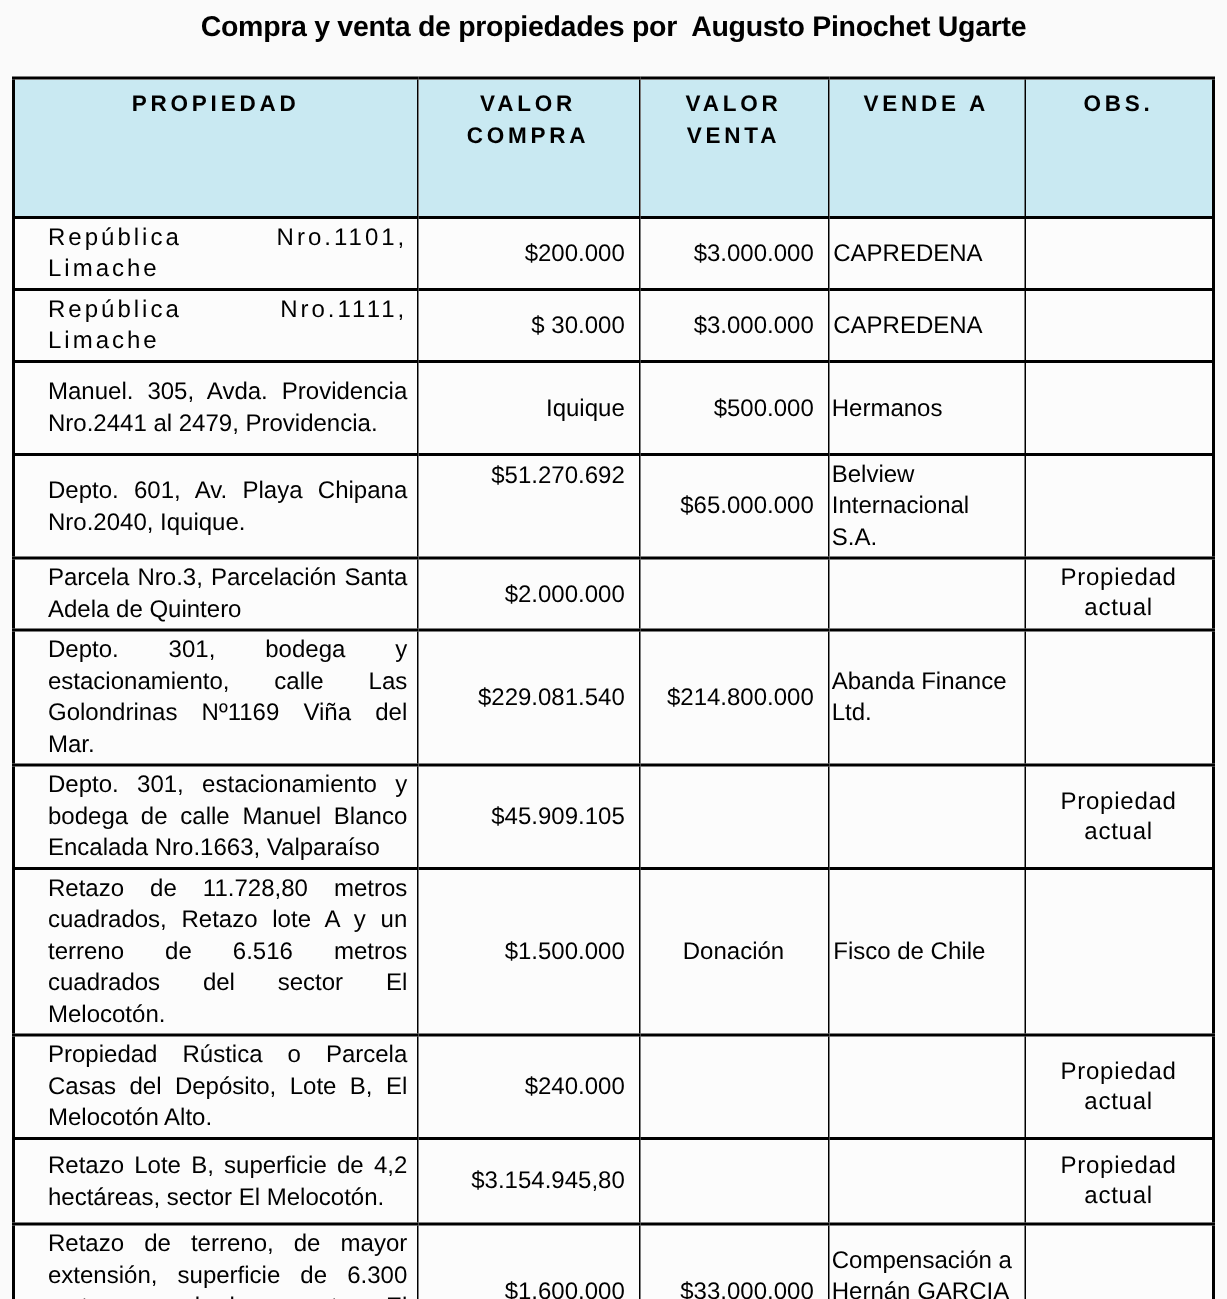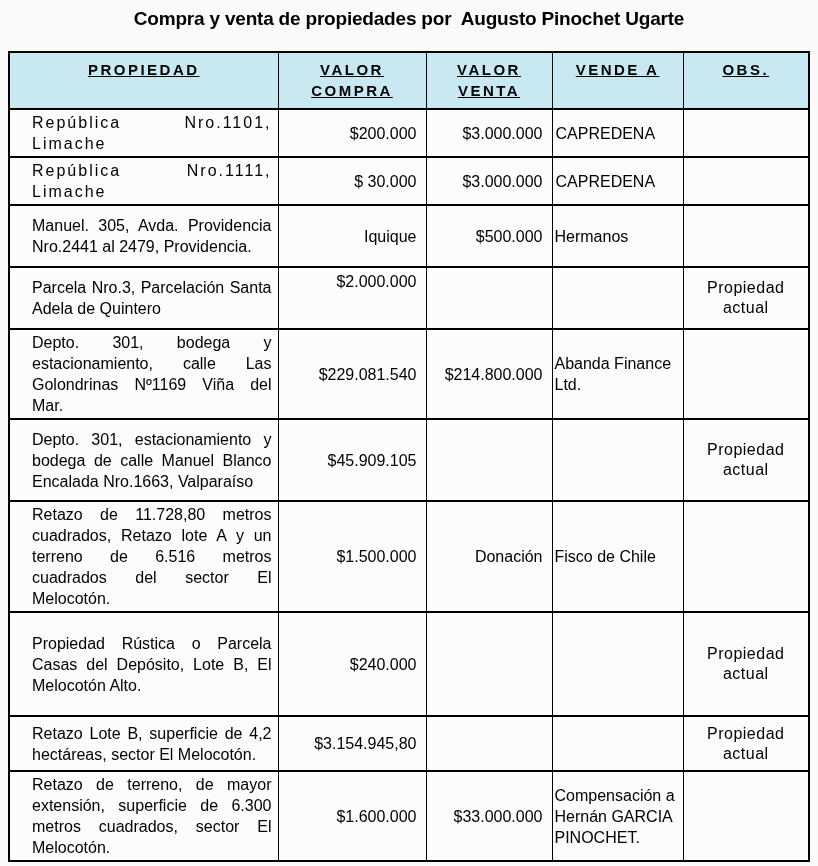--- a/index.html
+++ b/index.html
@@ -47,22 +47,21 @@
     overflow:hidden;
   }
   thead th{
     background:var(--hbg);
     vertical-align:top;
     text-align:center;
     font-weight:bold;
     font-size:15px;
     letter-spacing:2.5px;
     padding:6px 4px 2px 4px;
-    height:57px;
-    text-decoration:underline;
+    height:93px;
   }
   td.c-prop{
     text-align:justify;
     padding:2px 6px 2px 22px;
   }
   td.c-prop span.b{font-weight:normal;}
   td.c-compra,td.c-venta{
     text-align:right;
     padding:2px 9px 2px 4px;
   }
@@ -137,20 +136,27 @@
           <td class="c-obs"></td>
         </tr>
         <tr>
           <td class="c-prop"><span>Manuel. 305, Avda. Providencia Nro.2441 al 2479, Providencia.</span></td>
           <td class="c-compra">Iquique</td>
           <td class="c-venta">$500.000</td>
           <td class="c-vende">Hermanos</td>
           <td class="c-obs"></td>
         </tr>
         <tr>
+          <td class="c-prop"><span>Depto. 601, Av. Playa Chipana Nro.2040, Iquique.</span></td>
+          <td class="c-compra">$51.270.692</td>
+          <td class="c-venta">$65.000.000</td>
+          <td class="c-vende">Belview Internacional S.A.</td>
+          <td class="c-obs"></td>
+        </tr>
+        <tr>
           <td class="c-prop"><span>Parcela Nro.3, Parcelación Santa Adela de Quintero</span></td>
           <td class="c-compra">$2.000.000</td>
           <td class="c-venta"></td>
           <td class="c-vende"></td>
           <td class="c-obs">Propiedad actual</td>
         </tr>
         <tr>
           <td class="c-prop"><span>Depto. 301, bodega y estacionamiento, calle Las Golondrinas Nº1169 Viña del Mar.</span></td>
           <td class="c-compra">$229.081.540</td>
           <td class="c-venta">$214.800.000</td>

